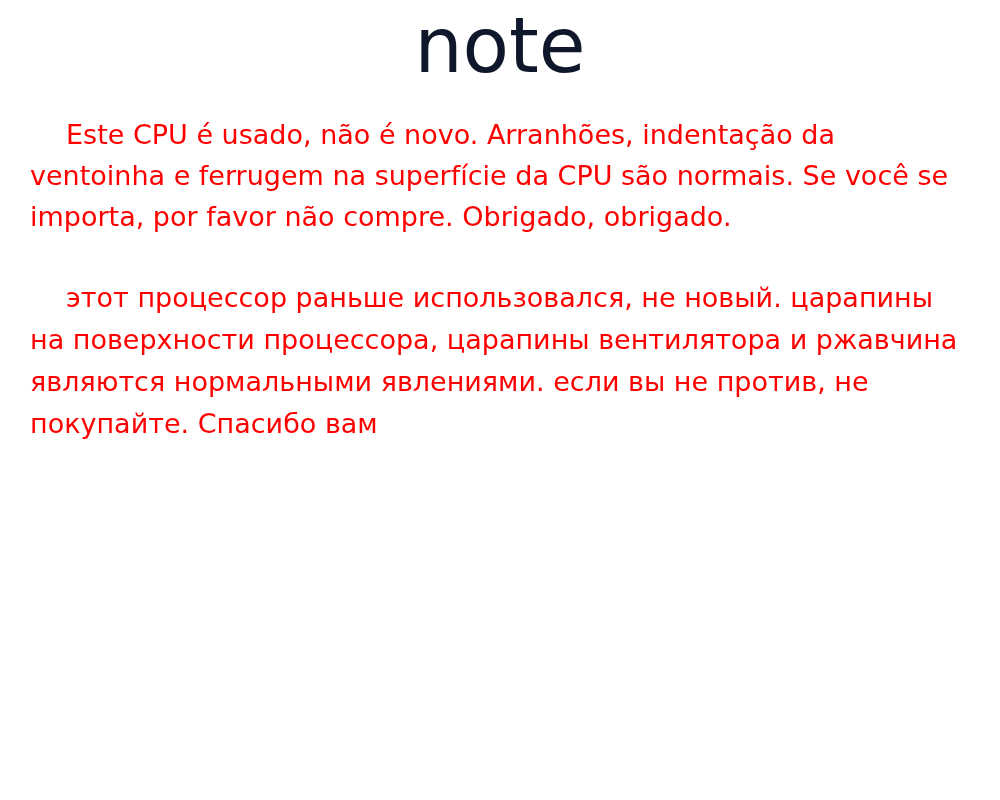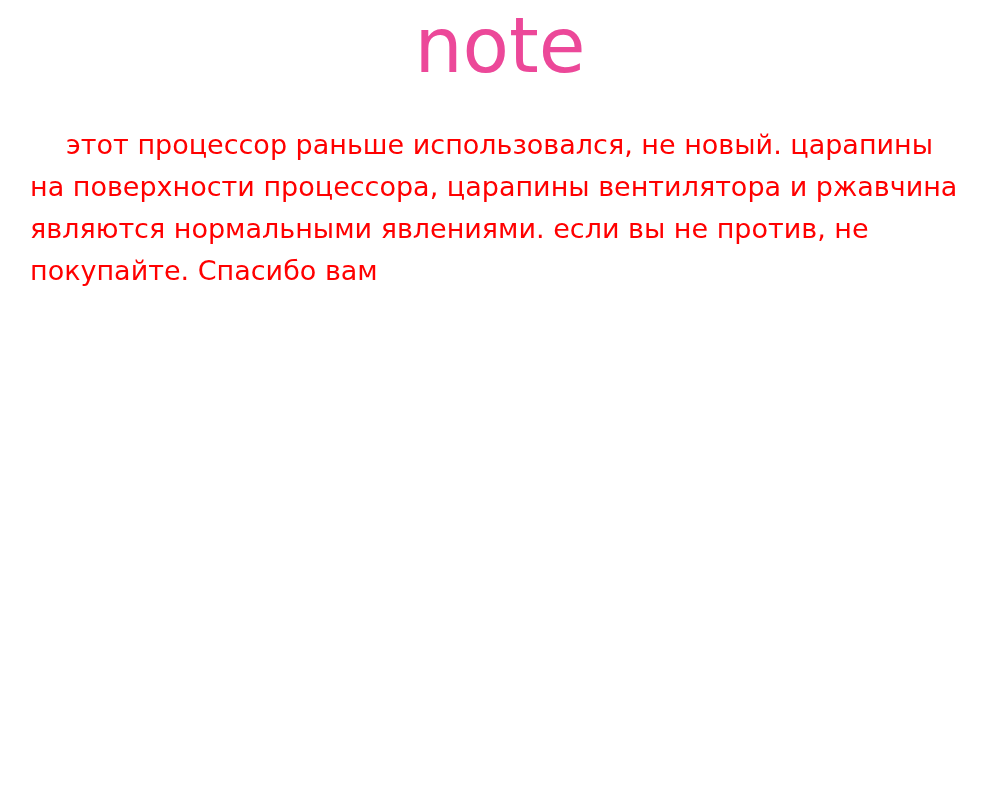--- a/index.html
+++ b/index.html
@@ -13,21 +13,21 @@
     font-family: "DejaVu Sans", sans-serif;
     overflow: hidden;
   }
   .page {
     position: relative;
     width: 1000px;
     height: 800px;
     box-sizing: border-box;
   }
   .note-title {
-    color: #ec4899;
+    color: #0f172a;
     font-size: 76px;
     line-height: 1.0;
     text-align: center;
     font-weight: 400;
     margin: 8px 0 0 0;
     padding: 0;
     letter-spacing: 0px;
   }
   .block {
     color: #ff0000;
@@ -52,16 +52,17 @@
   }
 </style>
 </head>
 <body>
 
 <div class="page">
 
   <h1 class="note-title">note</h1>
 
 
+  <p class="block block-pt">Este CPU é usado, não é novo. Arranhões, indentação da ventoinha e ferrugem na superfície da CPU são normais. Se você se importa, por favor não compre. Obrigado, obrigado.</p>
 
   <p class="block block-ru">этот процессор раньше использовался, не новый. царапины на поверхности процессора, царапины вентилятора и ржавчина являются нормальными явлениями. если вы не против, не покупайте. Спасибо вам</p>
 
 </div>
 
 </body></html>

